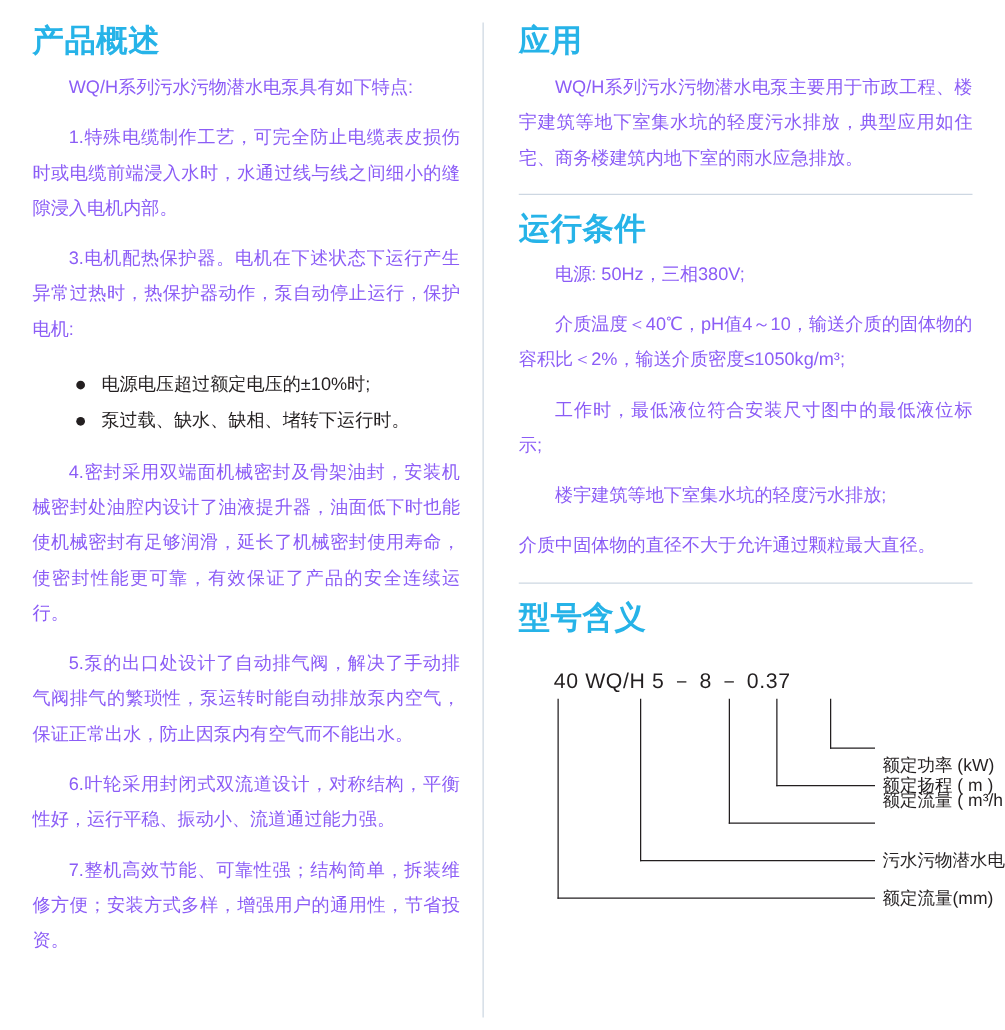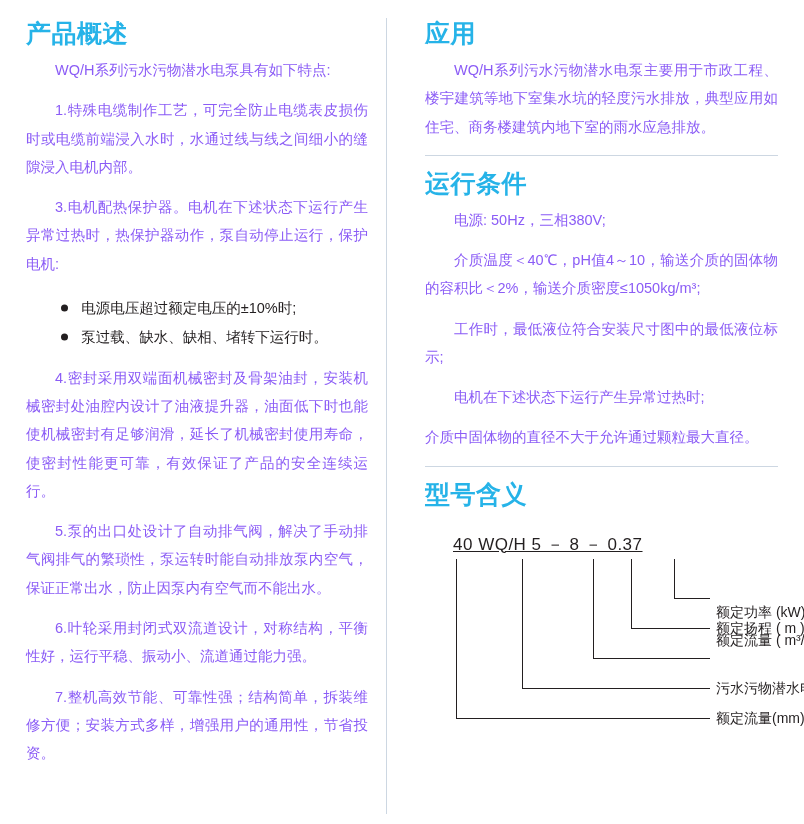--- a/index.html
+++ b/index.html
@@ -24,21 +24,21 @@
     flex-direction: row;
   }
   .col-left {
     width: 360px;
     box-sizing: border-box;
     padding-right: 18px;
   }
   .col-right {
     width: 392px;
     box-sizing: border-box;
-    padding-left: 38px;
+    padding-left: 28px;
     border-left: 1px solid #cdd7e2;
   }
   h2.section-title {
     font-size: 25px;
     font-weight: bold;
     color: #26b3e8;
     margin: 0 0 8px 0;
     letter-spacing: 0.5px;
     line-height: 1.2;
   }
@@ -78,21 +78,20 @@
     height: 7px;
     border-radius: 50%;
     background: #231f20;
     display: block;
   }
   
   .model {
     position: relative;
     margin-top: 24px;
     height: 260px;
-    text-decoration: underline;
   }
   .model-code {
     font-size: 17px;
     letter-spacing: 0.5px;
     text-align: left;
     padding-left: 28px;
     white-space: nowrap;
     color: #231f20;
   }
   .leader {
@@ -131,21 +130,21 @@
   <div class="col-right">
     <h2 class="section-title">应用</h2>
     <p class="para">WQ/H系列污水污物潜水电泵主要用于市政工程、楼宇建筑等地下室集水坑的轻度污水排放，典型应用如住宅、商务楼建筑内地下室的雨水应急排放。</p>
 
     <hr class="rule">
 
     <h2 class="section-title">运行条件</h2>
     <p class="para">电源: 50Hz，三相380V;</p>
     <p class="para">介质温度＜40℃，pH值4～10，输送介质的固体物的容积比＜2%，输送介质密度≤1050kg/m³;</p>
     <p class="para">工作时，最低液位符合安装尺寸图中的最低液位标示;</p>
-    <p class="para">电机在下述状态下运行产生异常过热时;</p>
+    <p class="para">楼宇建筑等地下室集水坑的轻度污水排放;</p>
     <p class="para noindent">介质中固体物的直径不大于允许通过颗粒最大直径。</p>
 
     <hr class="rule">
 
     <h2 class="section-title">型号含义</h2>
 
     <div class="model">
       <div class="model-code">40 WQ/H 5 － 8 － 0.37</div>
 
       <div class="leader" style="left:249px; top:26px;  width:36px; height:40px;"></div>

